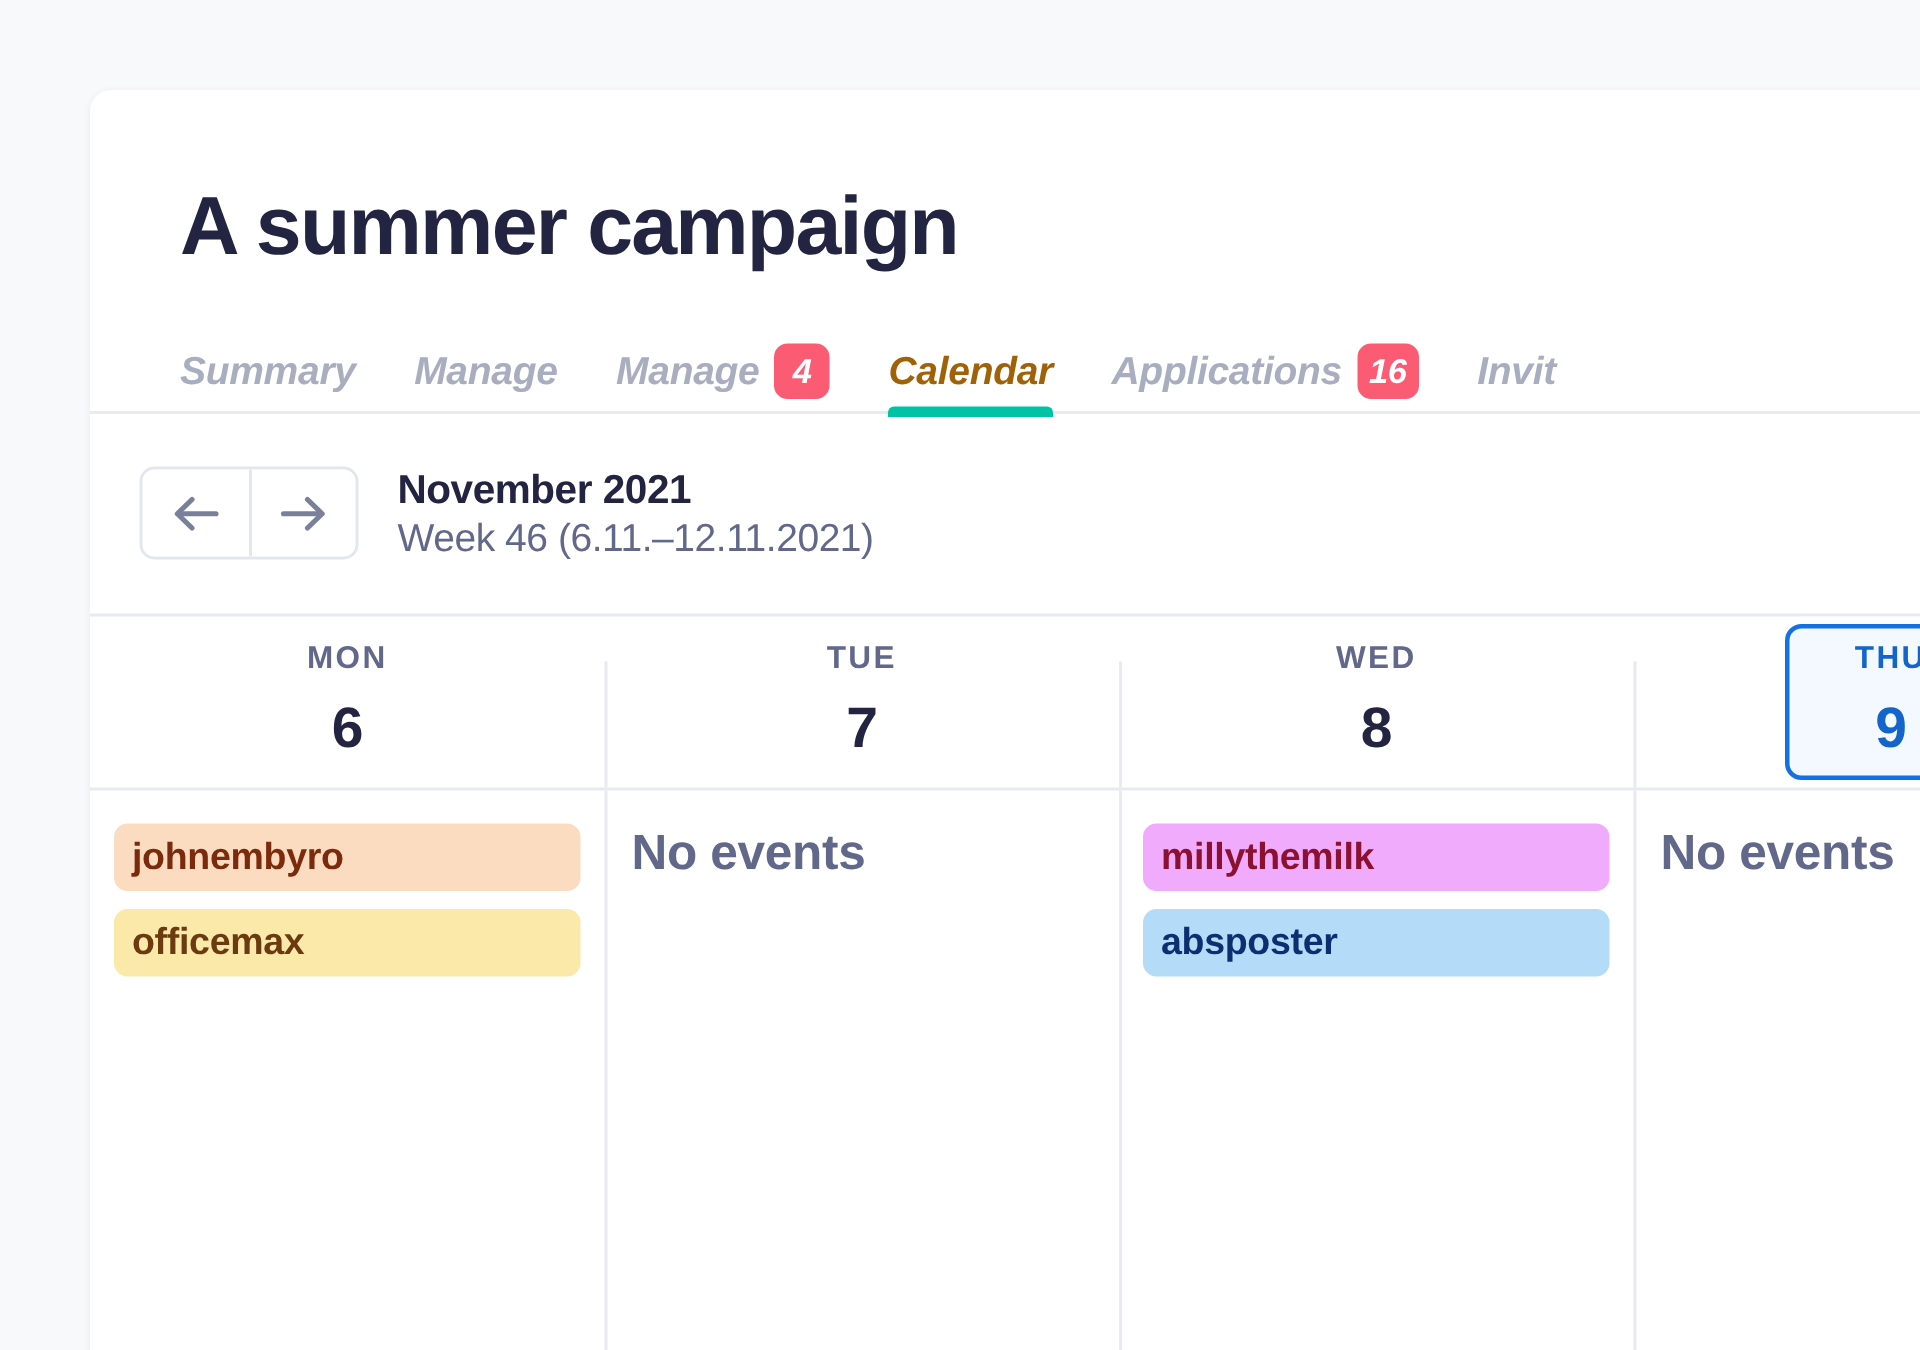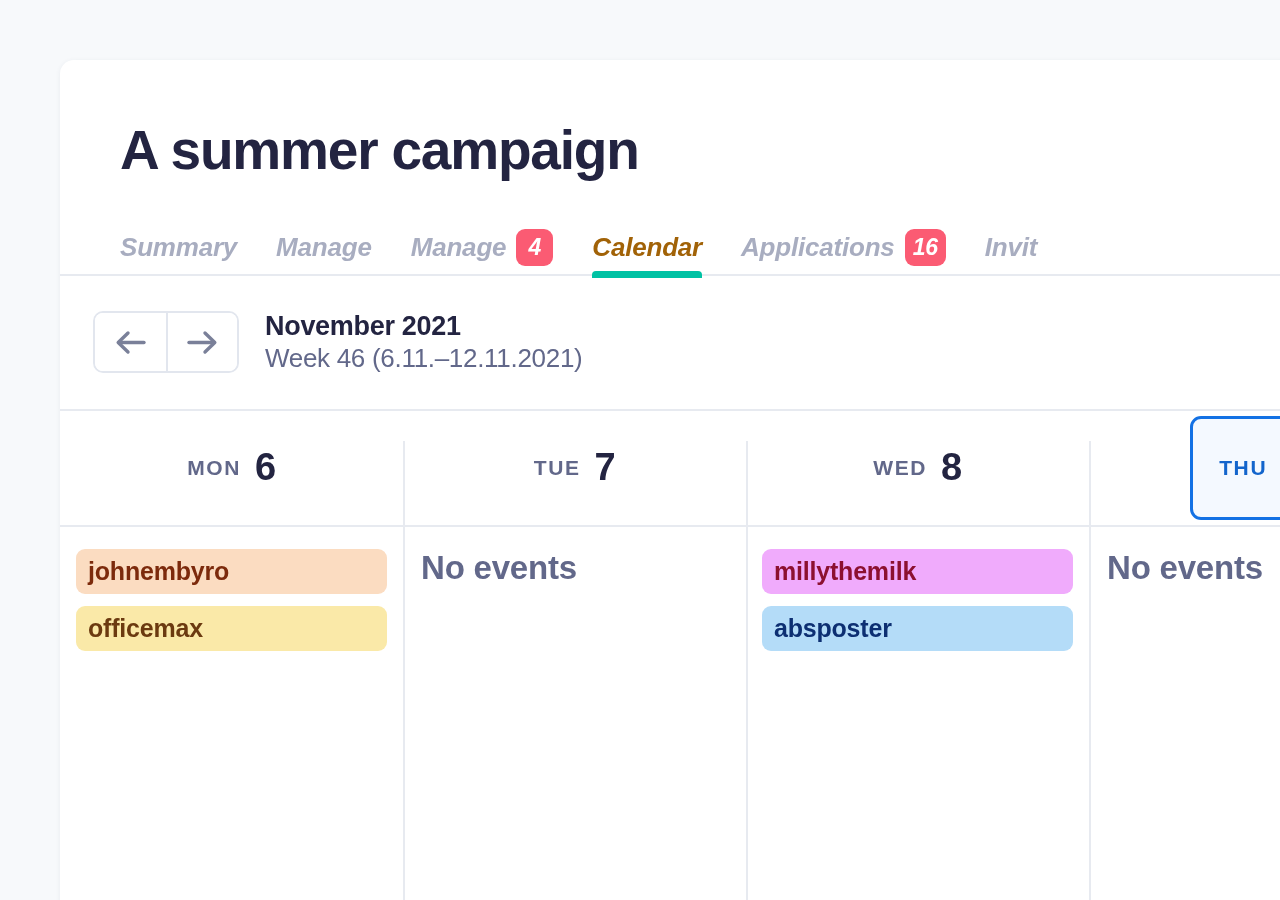--- a/index.html
+++ b/index.html
@@ -151,20 +151,21 @@
     left: 0;
     top: 30px;
     bottom: 0;
     width: 2px;
     background: #e7eaf0;
   }
   .daybox {
     width: 100%;
     height: 100%;
     display: flex;
+    flex-direction: column;
     align-items: center;
     justify-content: center;
     gap: 14px;
   }
   .daybox.today {
     width: 142px;
     height: 104px;
     border: 3px solid #1371e4;
     border-radius: 11px;
     background: #f4f9ff;

